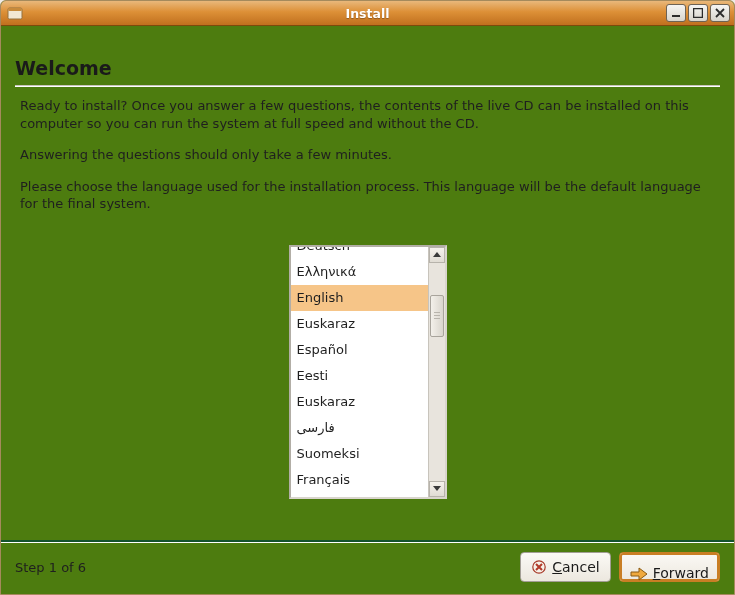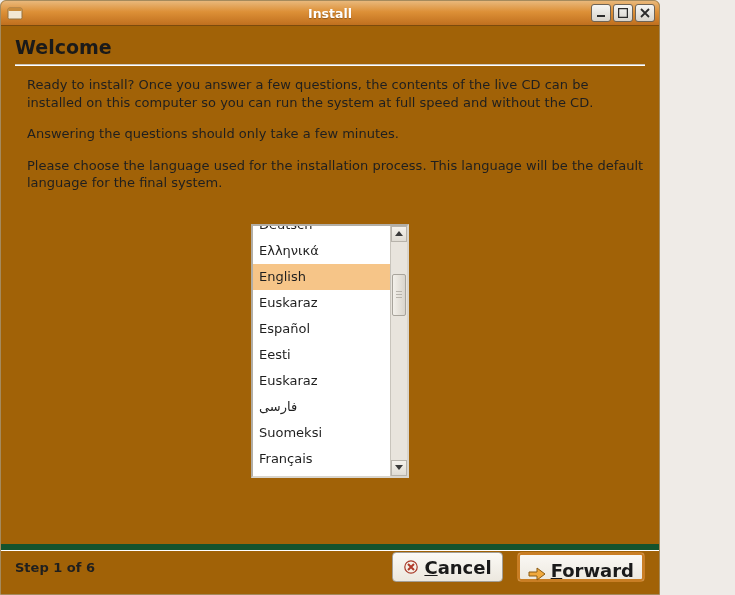--- a/index.html
+++ b/index.html
@@ -7,28 +7,29 @@
     padding: 0;
     width: 735px;
     height: 595px;
     font-family: "DejaVu Sans", "Bitstream Vera Sans", "Liberation Sans", sans-serif;
     font-size: 13px;
     background: #efebe7;
     color: #1f1f1f;
     overflow: hidden;
   }
   .window {
-    width: 660px;
+    width: 735px;
     height: 595px;
     box-sizing: border-box;
     border: 1px solid #a58a5c;
     border-radius: 6px 6px 0 0;
-    background: #a16207;
+    background: #4d7c0f;
     display: flex;
     flex-direction: column;
+    gap: 21px;
   }
   .titlebar {
     height: 24px;
     flex: 0 0 24px;
     background: linear-gradient(to bottom, #e9b87b 0%, #dd9037 45%, #c06f1e 100%);
     border-top-left-radius: 5px;
     border-top-right-radius: 5px;
     border-bottom: 1px solid #7b4a0c;
     display: flex;
     align-items: center;
@@ -85,21 +86,21 @@
     margin: 0 0 6px 0;
     color: #1a1a1a;
   }
   .hr {
     height: 1px;
     background: #c9c4bc;
     border-bottom: 1px solid #fff;
     margin-bottom: 10px;
   }
   .bodytext p {
-    margin: 0 0 14px 12px;
+    margin: 0 0 14px 5px;
     line-height: 1.35;
   }
   .list-wrap {
     margin-top: 18px;
     display: flex;
     justify-content: center;
   }
   .listbox-shell {
     width: 158px;
     height: 254px;
@@ -176,51 +177,49 @@
   .arrow {
     width:0;height:0;
     border-left:4px solid transparent;
     border-right:4px solid transparent;
   }
   .arrow.up { border-bottom:5px solid #3a3a3a; }
   .arrow.dn { border-top:5px solid #3a3a3a; }
 
   .footer {
     flex: 0 0 auto;
-    padding: 2px 14px 12px 14px;
-    border-top: 6px solid #14532d;
+    padding: 10px 14px 12px 14px;
+    border-top: 2px solid #14532d;
     box-shadow: inset 0 1px 0 #fff;
     display: flex;
     align-items: center;
-    font-weight: bold;
   }
   .footer .step {
     font-size: 13px;
   }
   .footer .buttons {
     margin-left: auto;
     display: flex;
     gap: 8px;
   }
   .btn {
     height: 30px;
     min-width: 86px;
     padding: 0 10px;
     background: linear-gradient(to bottom,#fbf9f5 0%,#ece8df 100%);
     border: 1px solid #a39e95;
     border-radius: 4px;
     display: inline-flex;
     align-items: center;
     justify-content: center;
     gap: 5px;
-    font-size: 18px;
+    font-size: 14px;
     color: #1a1a1a;
     cursor: pointer;
     box-sizing: border-box;
-    margin-left: 6px;
   }
   .btn .ul { text-decoration: underline; }
   .btn.default {
     box-shadow: 0 0 0 2px #c97e24 inset;
     border-color: #c97e24;
     align-items: flex-end;
   }
   .btn svg { flex:0 0 auto; }
 </style>
 </head>

